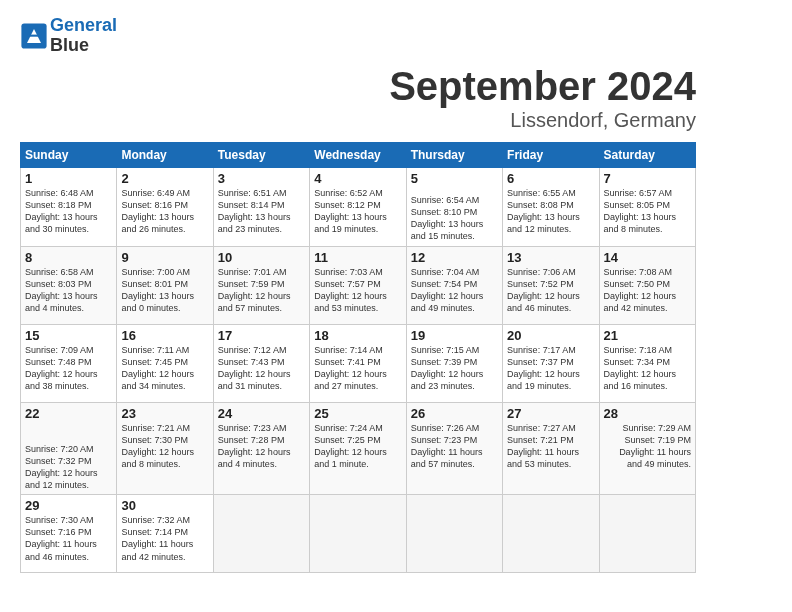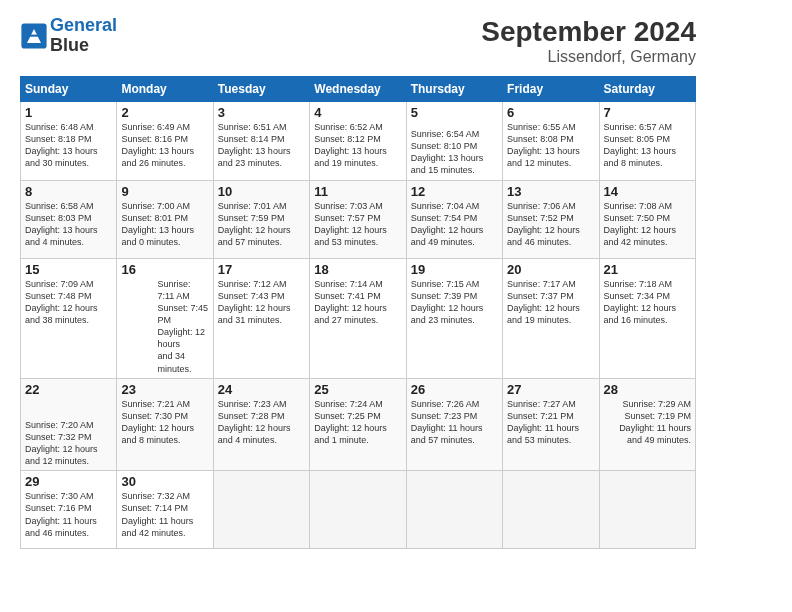--- a/index.html
+++ b/index.html
@@ -35,26 +35,27 @@
     }
     .logo-icon {
       width: 28px;
       height: 28px;
       margin-right: 2px;
     }
     .title-block {
       text-align: right;
     }
     .month-title {
-      font-size: 28px;
+      font-size: 40px;
       font-weight: bold;
       color: #333;
+      margin-top: 48px;
     }
     .location {
-      font-size: 16px;
+      font-size: 20px;
       color: #555;
     }
     table {
       width: 100%;
       border-collapse: collapse;
       table-layout: fixed;
     }
     th {
       background: #1a6bb5;
       color: #fff;
@@ -232,21 +233,21 @@
         <tr>
           <td>
             <span class="day-num">15</span>
             <div class="day-info" style="white-space: pre-line;">Sunrise: 7:09 AM
 Sunset: 7:48 PM
 Daylight: 12 hours
 and 38 minutes.</div>
           </td>
           <td>
             <span class="day-num">16</span>
-            <div class="day-info" style="white-space: pre-line; margin-left: 36px;">Sunrise: 7:11 AM
+            <div class="day-info" style="white-space: pre-line;">Sunrise: 7:11 AM
 Sunset: 7:45 PM
 Daylight: 12 hours
 and 34 minutes.</div>
           </td>
           <td>
             <span class="day-num">17</span>
             <div class="day-info" style="white-space: pre-line;">Sunrise: 7:12 AM
 Sunset: 7:43 PM
 Daylight: 12 hours
 and 31 minutes.</div>

